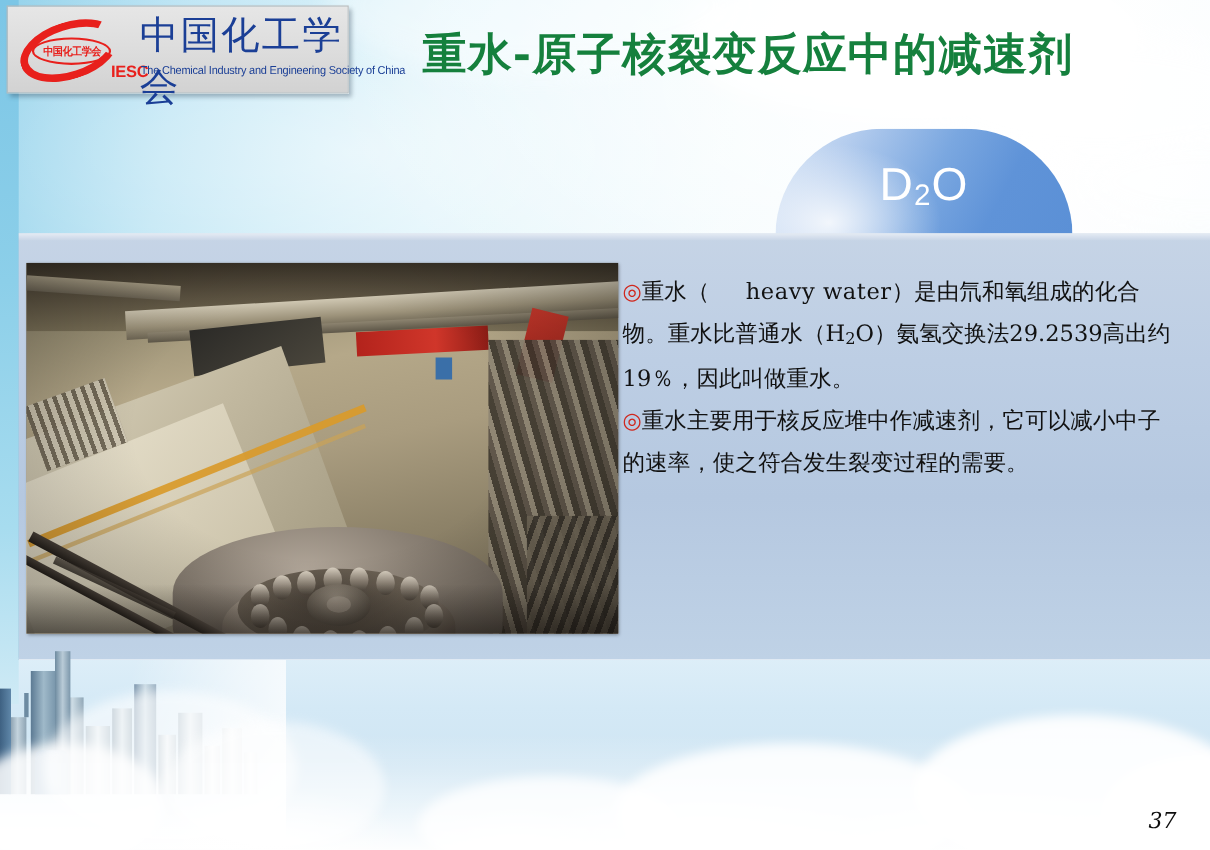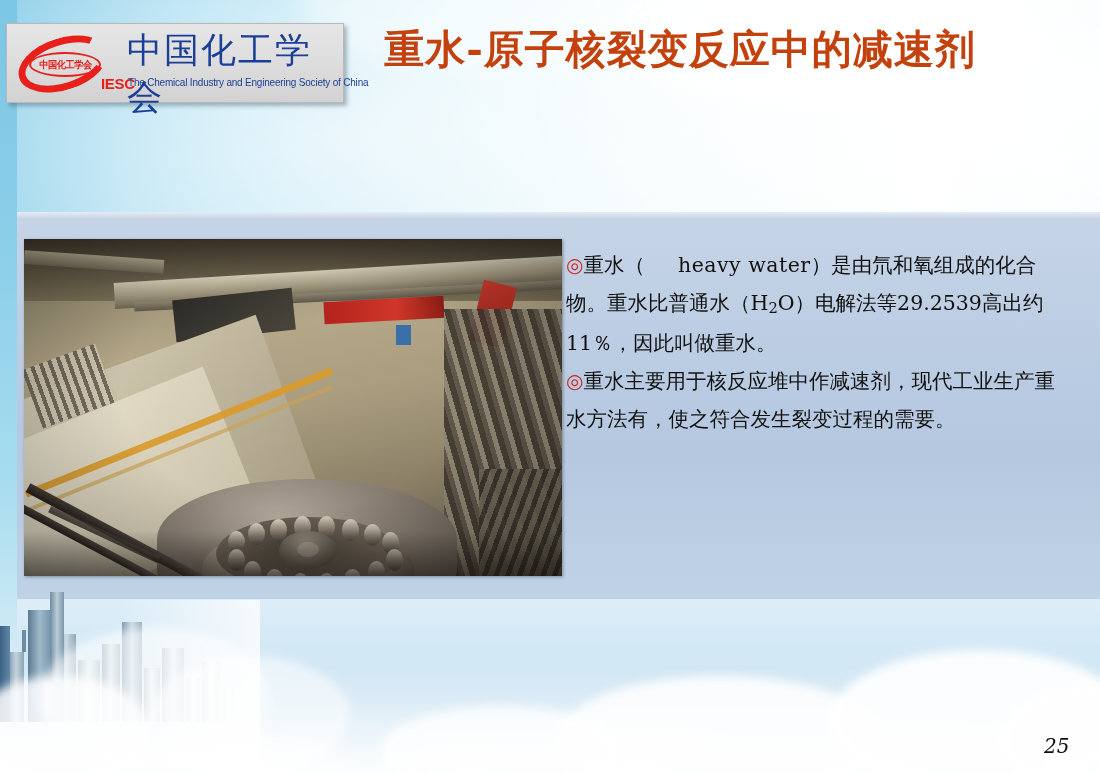--- a/index.html
+++ b/index.html
@@ -34,21 +34,21 @@
     position:absolute;left:0;top:0;width:17px;height:640px;
     background:linear-gradient(180deg,#7cc6e6 0%,#8ccfe9 40%,#a7dcef 75%,#cfeaf5 100%);
   }
   .left-strip-2{
     position:absolute;left:17px;top:212px;width:10px;height:388px;
     background:linear-gradient(90deg,rgba(110,150,185,.45),rgba(150,180,210,.10));
   }
 
   
   .logo-box{
-    position:absolute;left:6px;top:23px;width:338px;height:80px;
+    position:absolute;left:6px;top:5px;width:311px;height:80px;
     background:linear-gradient(180deg,#e6e6e6 0%,#dcdcdc 55%,#d2d2d2 100%);
     border:1px solid #b9b9b9;
     box-shadow:3px 3px 4px rgba(40,60,80,.35);
     box-sizing:border-box;
   }
   .logo-mark{position:absolute;left:6px;top:4px;width:104px;height:72px;}
   .logo-c{
     position:absolute;left:4px;top:10px;width:92px;height:52px;
     border:7px solid #e8201c;border-radius:50%;
     border-right-color:transparent;
@@ -81,21 +81,21 @@
     font-family:"Liberation Sans","DejaVu Sans",sans-serif;
     font-size:10.5px;color:#1b3f96;letter-spacing:-.2px;
     transform:scaleX(.95);transform-origin:left center;white-space:nowrap;
   }
 
   
   .title{
     position:absolute;left:330px;top:22px;width:700px;
     text-align:center;
     font-family:"DejaVu Serif","Liberation Serif",serif;
-    font-size:40px;font-weight:bold;color:#c2410c;
+    font-size:40px;font-weight:bold;color:#15803d;
     letter-spacing:1px;white-space:nowrap;
   }
 
   
   .dome{
     position:absolute;left:705px;top:117px;width:270px;height:97px;
     border-radius:135px 135px 0 0;
     background:
       radial-gradient(ellipse 170px 120px at 18% 88%, rgba(255,255,255,.85) 0%, rgba(255,255,255,0) 60%),
       linear-gradient(118deg,#d8e6f6 0%,#b5cdee 22%,#7aa7e0 52%,#5f93d8 74%,#5b90d6 100%);
@@ -313,20 +313,23 @@
         <span>中国化工学会</span>
       </div>
       <div class="logo-iesc">IESC</div>
     </div>
     <div class="logo-cn">中国化工学会</div>
     <div class="logo-en">The Chemical Industry and Engineering Society of China</div>
   </div>
 
   <div class="title">重水-原子核裂变反应中的减速剂</div>
 
+  <div class="dome">
+    <div class="dome-label"><span>D</span><sub>2</sub><span>O</span></div>
+  </div>
 
   <div class="panel">
     <div class="panel-top-hi"></div>
   </div>
 
   <div class="photo">
     <div class="ph-bg"></div>
     <div class="ph-ceiling"></div>
     <div class="ph-beam b3"></div>
     <div class="ph-beam b1"></div>
@@ -366,24 +369,24 @@
     <div class="rv-hub"></div>
 
     <div class="ph-fore"></div>
     <div class="rail r1"></div>
     <div class="rail r2"></div>
     <div class="rail r3"></div>
     <div class="ph-vig"></div>
   </div>
 
   <div class="body-text">
-    <p><span class="bullet">◎</span><span>重水（</span><span class="mono">heavy water</span><span>）是由氘和氧组成的化合物。重水比普通水（</span><span>H</span><sub>2</sub><span>O</span><span>）电解法等</span><span>29.2539</span><span>高出约</span><span>11％</span><span>，因此叫做重水。</span></p>
-
-
-    <p><span class="bullet">◎</span><span>重水主要用于核反应堆中作减速剂，现代工业生产重水方法有，使之符合发生裂变过程的需要。</span></p>
+    <p><span class="bullet">◎</span><span>重水（</span><span class="mono">heavy water</span><span>）是由氘和氧组成的化合物。重水比普通水（</span><span>H</span><sub>2</sub><span>O</span><span>）氨氢交换法</span><span>29.2539</span><span>高出约</span><span>19％</span><span>，因此叫做重水。</span></p>
+
+
+    <p><span class="bullet">◎</span><span>重水主要用于核反应堆中作减速剂，它可以减小中子的速率，使之符合发生裂变过程的需要。</span></p>
   </div>
 
   <div class="bottom">
     <div class="bclouds"></div>
     <div class="bcloud bc-d"></div>
     <div class="bcloud bc-e"></div>
     <div class="bcloud bc-f"></div>
     <div class="bcloud bc-g"></div>
   </div>
 
@@ -403,15 +406,15 @@
     <div class="tower" style="left:202px;width:18px;height:60px;background:linear-gradient(90deg,#a5b8c5,#e9f0f4 50%,#b0c1cc);"></div>
     <div class="tower" style="left:222px;width:12px;height:38px;background:linear-gradient(90deg,#bac9d3,#f2f6f8 50%,#c2cfd8);"></div>
     <div class="tower" style="left:32px;width:30px;height:40px;background:linear-gradient(90deg,#6f93b4,#a9c6dc 50%,#7ea2c0);border-radius:6px 6px 0 0;"></div>
     <div class="refl"></div>
     <div class="city-fade"></div>
   </div>
   <div class="bcloud bc-c" style="top:676px;"></div>
   <div class="bcloud bc-a" style="top:628px;opacity:.6;"></div>
   <div class="bcloud bc-b" style="top:656px;opacity:.55;"></div>
 
-  <div class="pageno">25</div>
+  <div class="pageno">37</div>
 
 </div>
 
 </body></html>

